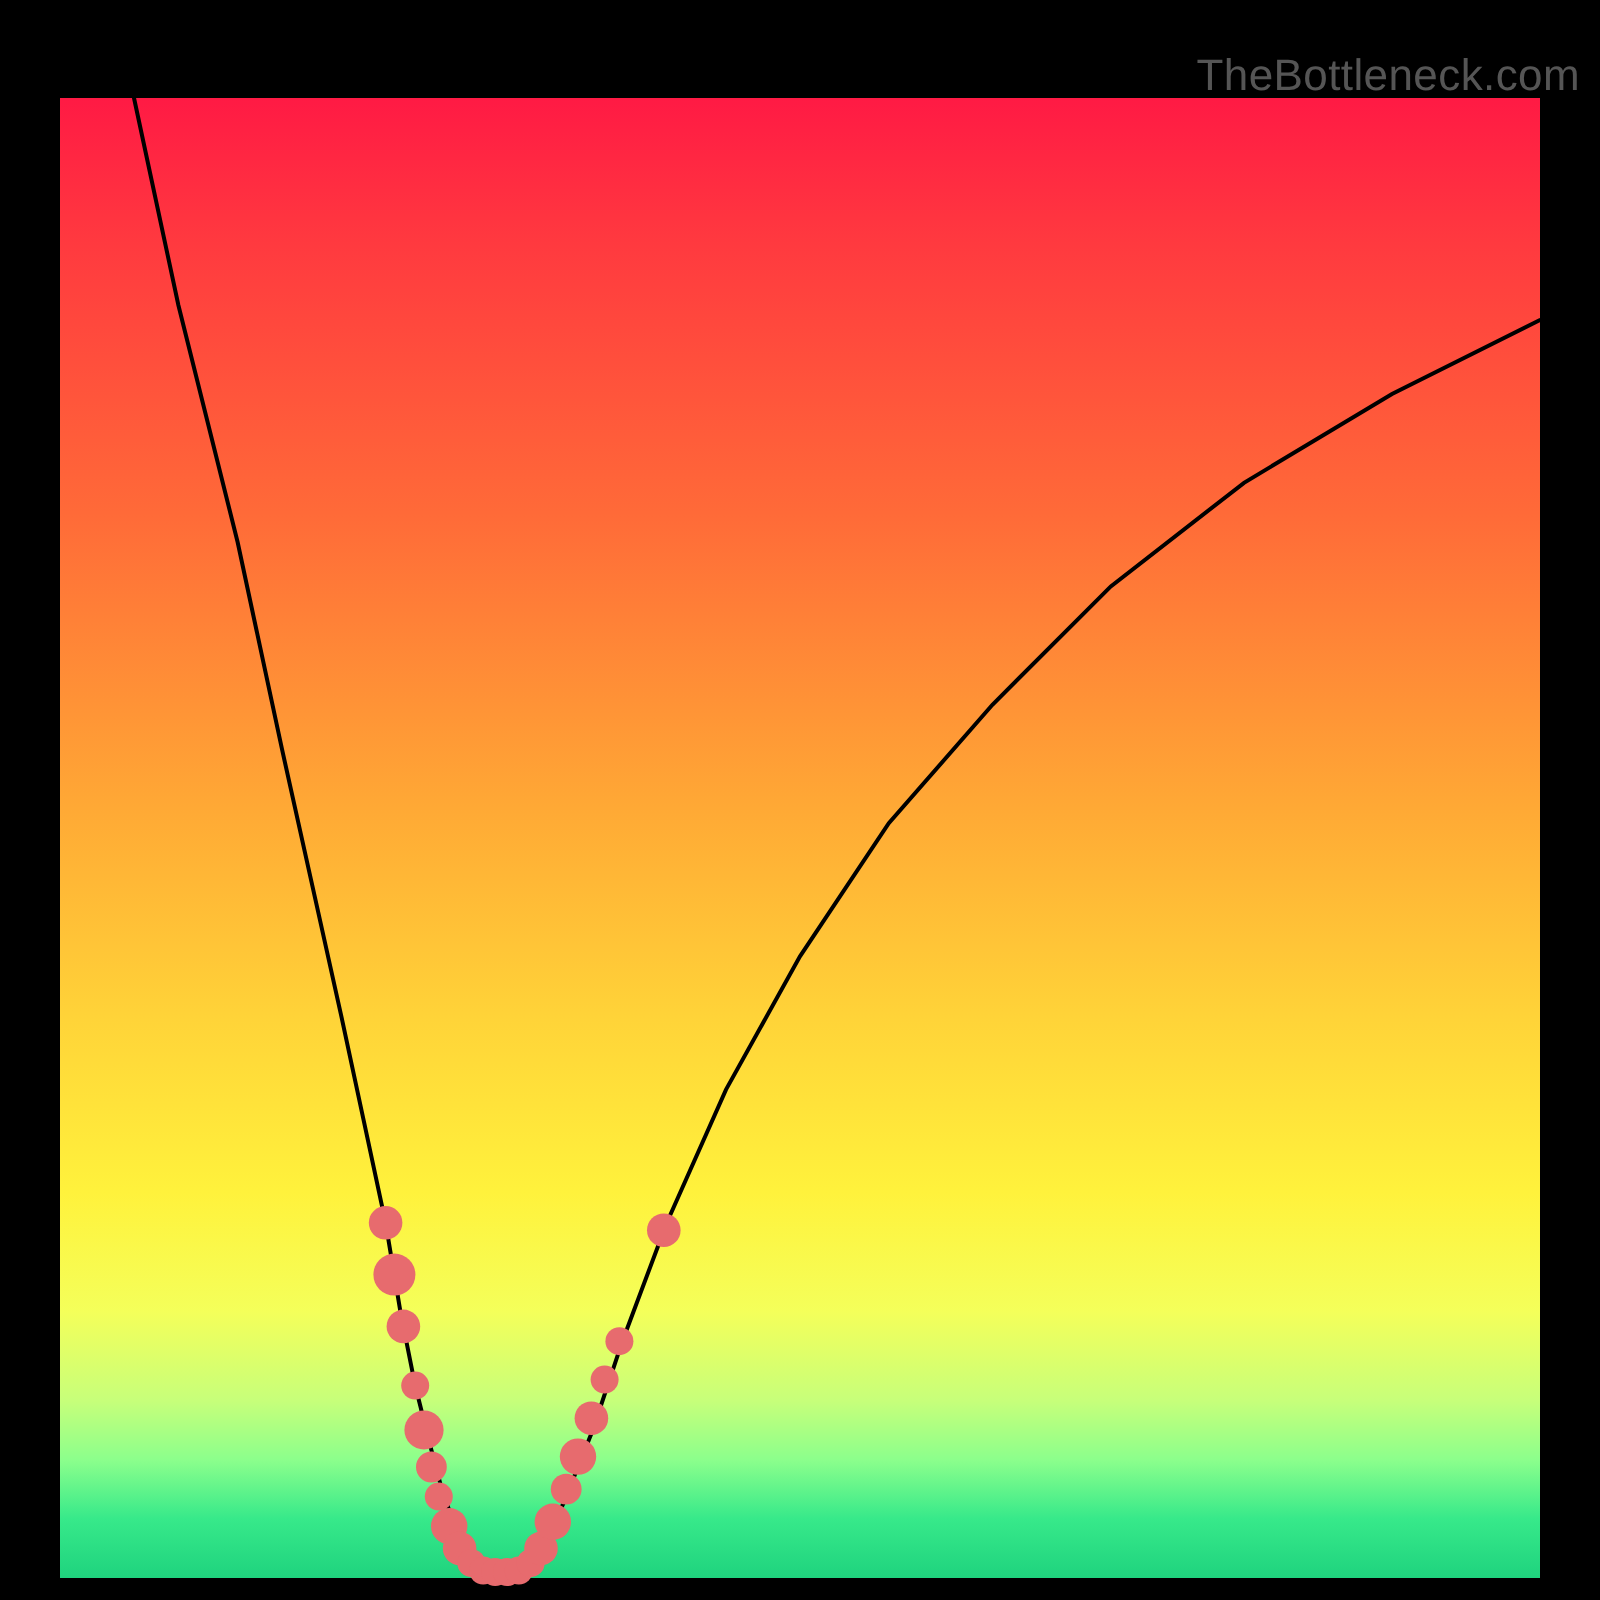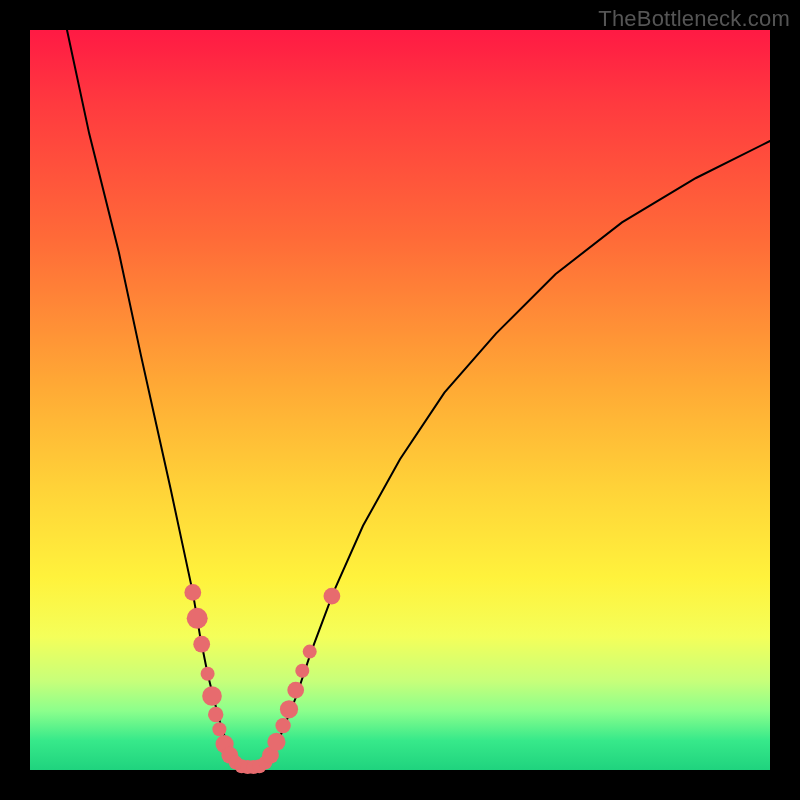--- a/index.html
+++ b/index.html
@@ -8,20 +8,21 @@
     width: 800px;
     height: 800px;
     overflow: hidden;
     background: #000;
     font-family: Arial, Helvetica, sans-serif;
   }
   .frame {
     position: absolute;
     inset: 0;
     background: #000;
+    margin-top: 19px;
   }
   .plot-area {
     position: absolute;
     left: 30px;
     top: 30px;
     width: 740px;
     height: 740px;
     
     background: linear-gradient(
       to bottom,

